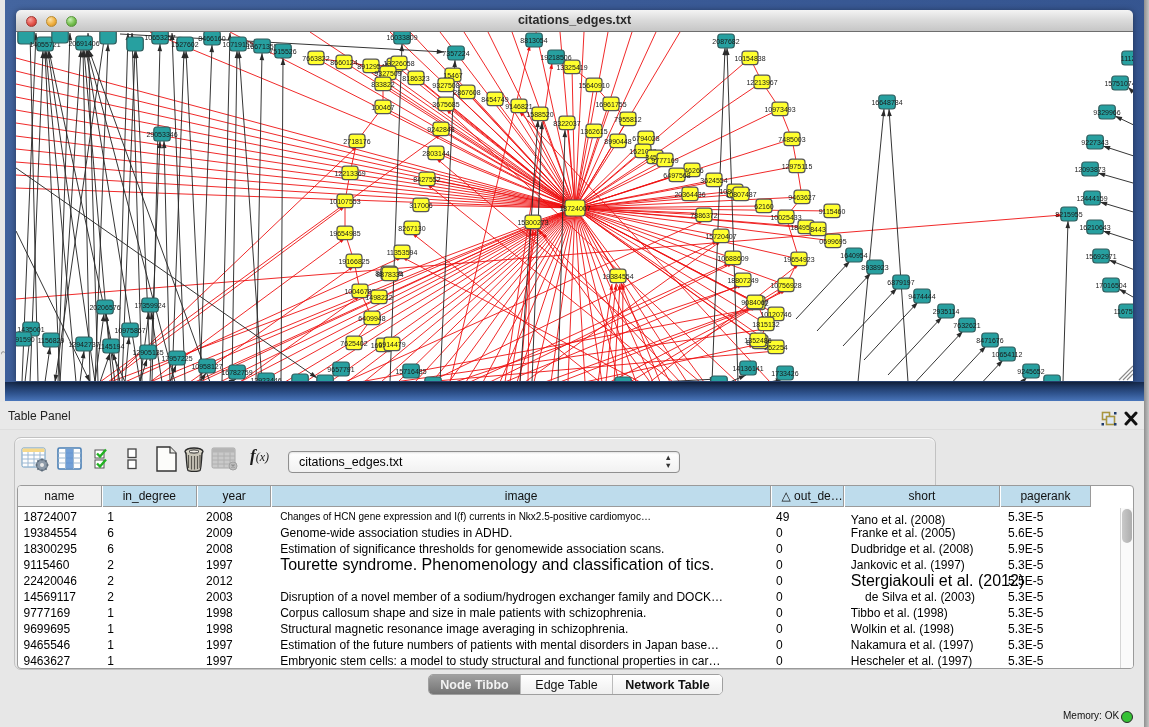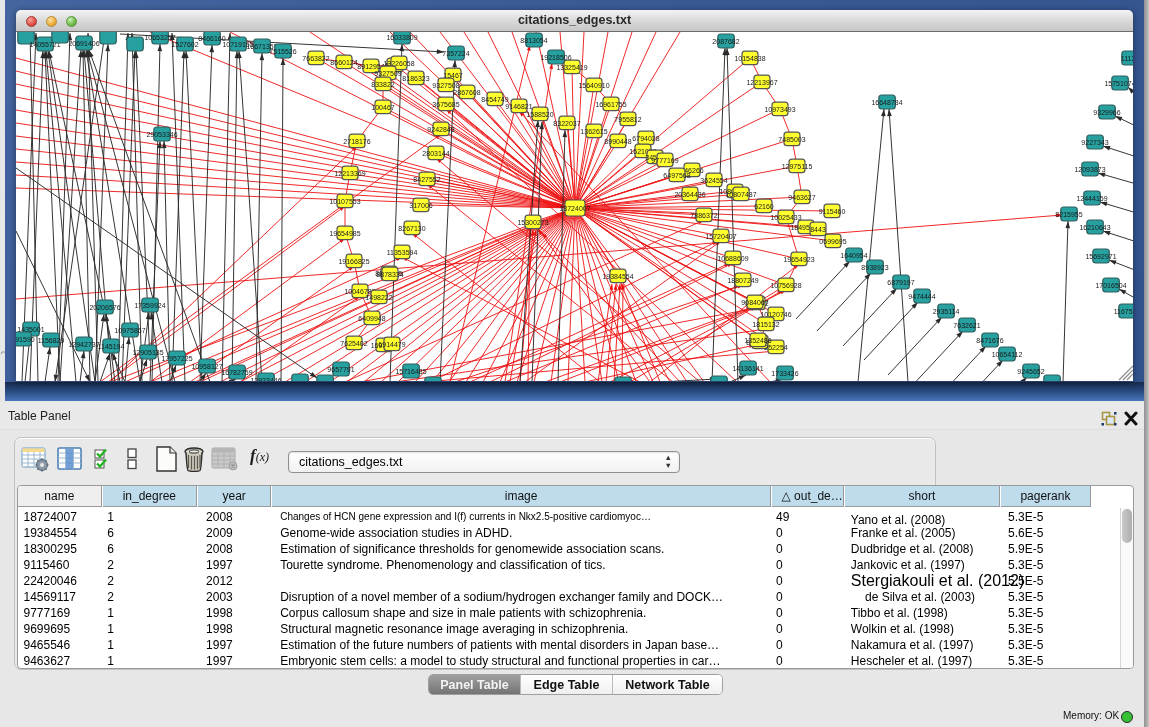--- a/index.html
+++ b/index.html
@@ -883,21 +883,21 @@
         <div style="position:absolute;left:5.5px;top:32.0px;width:144.6px;height:16px;line-height:16px;font-size:12px;color:#000;white-space:nowrap;overflow:hidden">18300295</div>
         <div style="position:absolute;left:89.19999999999999px;top:32.0px;width:155.5px;height:16px;line-height:16px;font-size:12px;color:#000;white-space:nowrap;overflow:hidden">6</div>
         <div style="position:absolute;left:188.1px;top:32.0px;width:134.1px;height:16px;line-height:16px;font-size:12px;color:#000;white-space:nowrap;overflow:hidden">2008</div>
         <div style="position:absolute;left:262.2px;top:32.0px;width:559.9px;height:16px;line-height:16px;font-size:12px;color:#000;white-space:nowrap;overflow:hidden">Estimation of significance thresholds for genomewide association scans.</div>
         <div style="position:absolute;left:758.1px;top:32.0px;width:132.7px;height:16px;line-height:16px;font-size:12px;color:#000;white-space:nowrap;overflow:hidden">0</div>
         <div style="position:absolute;left:832.8px;top:32.0px;width:216.3px;height:16px;line-height:16px;font-size:12px;color:#000;white-space:nowrap;overflow:hidden">Dudbridge et al. (2008)</div>
         <div style="position:absolute;left:990.1px;top:32.0px;width:150.7px;height:16px;line-height:16px;font-size:12px;color:#000;white-space:nowrap;overflow:hidden">5.9E‑5</div>
         <div style="position:absolute;left:5.5px;top:48.0px;width:144.6px;height:16px;line-height:16px;font-size:12px;color:#000;white-space:nowrap;overflow:hidden">9115460</div>
         <div style="position:absolute;left:89.19999999999999px;top:48.0px;width:155.5px;height:16px;line-height:16px;font-size:12px;color:#000;white-space:nowrap;overflow:hidden">2</div>
         <div style="position:absolute;left:188.1px;top:48.0px;width:134.1px;height:16px;line-height:16px;font-size:12px;color:#000;white-space:nowrap;overflow:hidden">1997</div>
-        <div style="position:absolute;left:262.2px;top:48.0px;width:559.9px;height:16px;line-height:16px;font-size:12px;color:#000;white-space:nowrap;overflow:hidden">Tourette syndrome. Phenomenology and classification of tics.</div>
+        <div style="position:absolute;left:262.2px;top:48.0px;width:559.9px;height:16px;line-height:16px;font-size:16px;color:#000;white-space:nowrap;overflow:hidden">Tourette syndrome. Phenomenology and classification of tics.</div>
         <div style="position:absolute;left:758.1px;top:48.0px;width:132.7px;height:16px;line-height:16px;font-size:12px;color:#000;white-space:nowrap;overflow:hidden">0</div>
         <div style="position:absolute;left:832.8px;top:48.0px;width:216.3px;height:16px;line-height:16px;font-size:12px;color:#000;white-space:nowrap;overflow:hidden">Jankovic et al. (1997)</div>
         <div style="position:absolute;left:990.1px;top:48.0px;width:150.7px;height:16px;line-height:16px;font-size:12px;color:#000;white-space:nowrap;overflow:hidden">5.3E‑5</div>
         <div style="position:absolute;left:5.5px;top:64.0px;width:144.6px;height:16px;line-height:16px;font-size:12px;color:#000;white-space:nowrap;overflow:hidden">22420046</div>
         <div style="position:absolute;left:89.19999999999999px;top:64.0px;width:155.5px;height:16px;line-height:16px;font-size:12px;color:#000;white-space:nowrap;overflow:hidden">2</div>
         <div style="position:absolute;left:188.1px;top:64.0px;width:134.1px;height:16px;line-height:16px;font-size:12px;color:#000;white-space:nowrap;overflow:hidden">2012</div>
         <div style="position:absolute;left:758.1px;top:64.0px;width:132.7px;height:16px;line-height:16px;font-size:12px;color:#000;white-space:nowrap;overflow:hidden">0</div>
         <div style="position:absolute;left:832.8px;top:64.0px;width:216.3px;height:16px;line-height:16px;font-size:16px;color:#000;white-space:nowrap;overflow:hidden">Stergiakouli et al. (2012)</div>
         <div style="position:absolute;left:990.1px;top:64.0px;width:150.7px;height:16px;line-height:16px;font-size:12px;color:#000;white-space:nowrap;overflow:hidden">5.5E‑5</div>
         <div style="position:absolute;left:5.5px;top:80.0px;width:144.6px;height:16px;line-height:16px;font-size:12px;color:#000;white-space:nowrap;overflow:hidden">14569117</div>
@@ -936,20 +936,20 @@
         <div style="position:absolute;left:832.8px;top:144.0px;width:216.3px;height:16px;line-height:16px;font-size:12px;color:#000;white-space:nowrap;overflow:hidden">Hescheler et al. (1997)</div>
         <div style="position:absolute;left:990.1px;top:144.0px;width:150.7px;height:16px;line-height:16px;font-size:12px;color:#000;white-space:nowrap;overflow:hidden">5.3E‑5</div>
       </div>
 
     <div class="abs" style="left:1102px;top:22px;width:14px;height:160px;background:#fafafa;border-left:1px solid #d5d5d5"></div>
     <div class="abs" style="left:1104px;top:23px;width:10px;height:34px;background:linear-gradient(90deg,#c9c9c9,#adadad);border-radius:5px"></div>
   </div>
 </div>
 
 <div class="abs" style="left:428px;top:674px;height:21px;display:flex;border:1px solid #9f9f9f;border-radius:5px;overflow:hidden;background:#fff">
-  <div style="width:91px;text-align:center;font-size:12.5px;font-weight:bold;line-height:20px;color:#f3f3f3;background:linear-gradient(#a0a0a0,#747474)">Panel Table</div>
-  <div style="width:92px;text-align:center;font-size:12.5px;font-weight:bold;line-height:20px;color:#111;border-left:1px solid #bbb;background:linear-gradient(#ffffff,#efefef)">Edge Table</div>
+  <div style="width:91px;text-align:center;font-size:12.5px;font-weight:bold;line-height:20px;color:#f3f3f3;background:linear-gradient(#a0a0a0,#747474)">Node Tibbo</div>
+  <div style="width:92px;text-align:center;font-size:12.5px;font-weight:normal;line-height:20px;color:#111;border-left:1px solid #bbb;background:linear-gradient(#ffffff,#efefef)">Edge Table</div>
   <div style="width:110px;text-align:center;font-size:12.5px;font-weight:bold;line-height:20px;color:#111;border-left:1px solid #bbb;background:linear-gradient(#ffffff,#efefef)">Network Table</div>
 </div>
 
 <div class="abs" style="left:1063px;top:710px;font-size:10px;color:#111">Memory: OK</div>
 <div class="abs" style="left:1121px;top:711px;width:12px;height:12px;border-radius:50%;background:#35c135;border:1px solid #2a2a2a"></div>
 
 <div class="abs" style="left:1144px;top:0;width:5px;height:727px;background:linear-gradient(90deg,#8f8f8f,#c4c4c4)"></div>
 </body></html>

